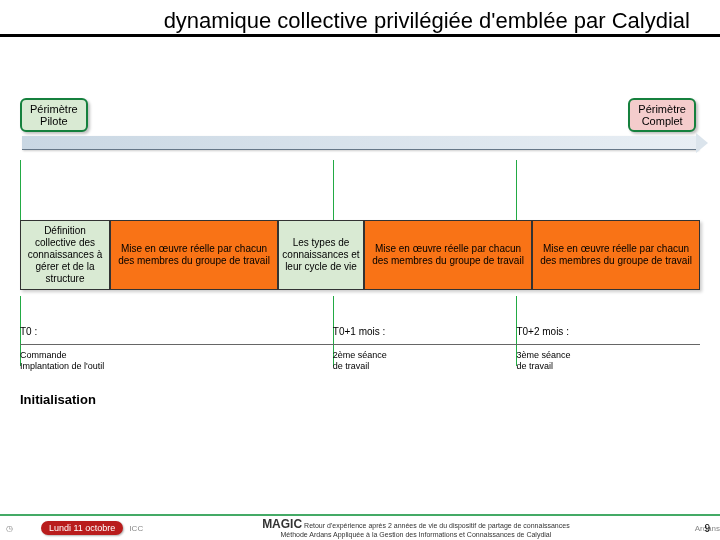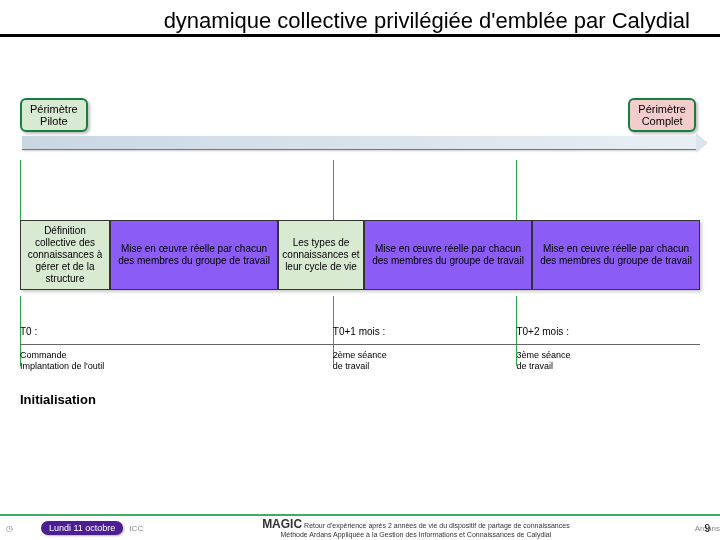--- a/index.html
+++ b/index.html
@@ -10,21 +10,21 @@
   .title-sub { font-size: 22px; font-weight: normal; }
   .scope-row { position: absolute; top: 98px; left: 20px; right: 24px; height: 36px; }
   .scope-badge { position: absolute; font-size: 11px; text-align: center; border: 2px solid #15803d; border-radius: 6px; padding: 3px 8px; line-height: 1.1; box-shadow: 2px 2px 3px rgba(0,0,0,0.25); }
   .scope-pilot { left: 0; background: #d9ead3; }
   .scope-full  { right: 0; background: #f4cccc; }
   .arrow-bar { position: absolute; top: 136px; left: 22px; right: 22px; height: 14px; border-bottom: 1px solid #678; background: linear-gradient(to right, #c9d7e3, #e8eef4); box-shadow: 1px 1px 2px rgba(0,0,0,0.2); }
   .arrow-bar:after { content:""; position:absolute; right:-10px; top:-3px; border-left:12px solid #dbe4ec; border-top:10px solid transparent; border-bottom:10px solid transparent; }
   .phase-strip { position: absolute; top: 220px; left: 20px; right: 20px; display: flex; }
   .phase { font-size: 10px; text-align: center; line-height: 1.2; padding: 4px 3px; border: 1px solid #333; box-shadow: 2px 2px 3px rgba(0,0,0,0.2); display: flex; align-items: center; justify-content: center; }
   .phase.green { background: #d9ead3; }
-  .phase.red   { background: #8b5cf6; }
+  .phase.red   { background: #f97316; }
   .phase.w1 { flex: 0 0 90px; }
   .phase.w2 { flex: 1 1 0; }
   .phase.w3 { flex: 0 0 86px; }
   .phase.w4 { flex: 0 0 76px; }
   .times-row { position: absolute; left: 20px; right: 20px; height: 70px; }
   .times-row.top { top: 160px; border: none; }
   .times-row.bot { top: 296px; }
   .vline { position: absolute; top: 0; width: 1px; background: #2a4; height: 100%; }
   .vl1 { left: 0; }
   .vl2 { left: 46%; }
@@ -35,21 +35,21 @@
   .t-lbl.c2 { left: 46%; }
   .t-lbl.c3 { left: 73%; }
   .t-sub { position: absolute; top: 54px; font-size: 9px; line-height: 1.2; }
   .t-sub.c1 { left: 0; width: 42%; }
   .t-sub.c2 { left: 46%; width: 24%; }
   .t-sub.c3 { left: 73%; width: 26%; }
   .stage-row { position: absolute; top: 380px; left: 20px; right: 24px; display: flex; justify-content: space-between; margin-top: 12px; }
   .stage-left { font-size: 13px; font-weight: bold; }
   .stage-right { font-size: 13px; font-weight: bold; }
   .footer-bar { position: absolute; bottom: 0; left:0; right:0; height: 26px; background: #fff; border-top: 2px solid #4a6; display:flex; align-items:center; }
-  .footer-date { margin-left: 28px; background: #4c1d95; color:#fff; border-radius: 8px; font-size: 9px; padding: 2px 8px; box-shadow: 1px 1px 2px rgba(0,0,0,0.3); }
+  .footer-date { margin-left: 28px; background: #b91c1c; color:#fff; border-radius: 8px; font-size: 9px; padding: 2px 8px; box-shadow: 1px 1px 2px rgba(0,0,0,0.3); }
   .footer-mid { flex:1; text-align:center; font-size: 7px; line-height:1.1; padding: 0 10px; color:#333;}
   .footer-mgc { font-size: 12px; font-weight:bold; }
   .page-num { position:absolute; right:10px; bottom:6px; font-size:10px; }
   .ft-logo { font-size:8px; color:#888; margin-left:6px; }
 </style>
 </head>
 <body>
 <div class="slide">
 
 <div class="title-block">

